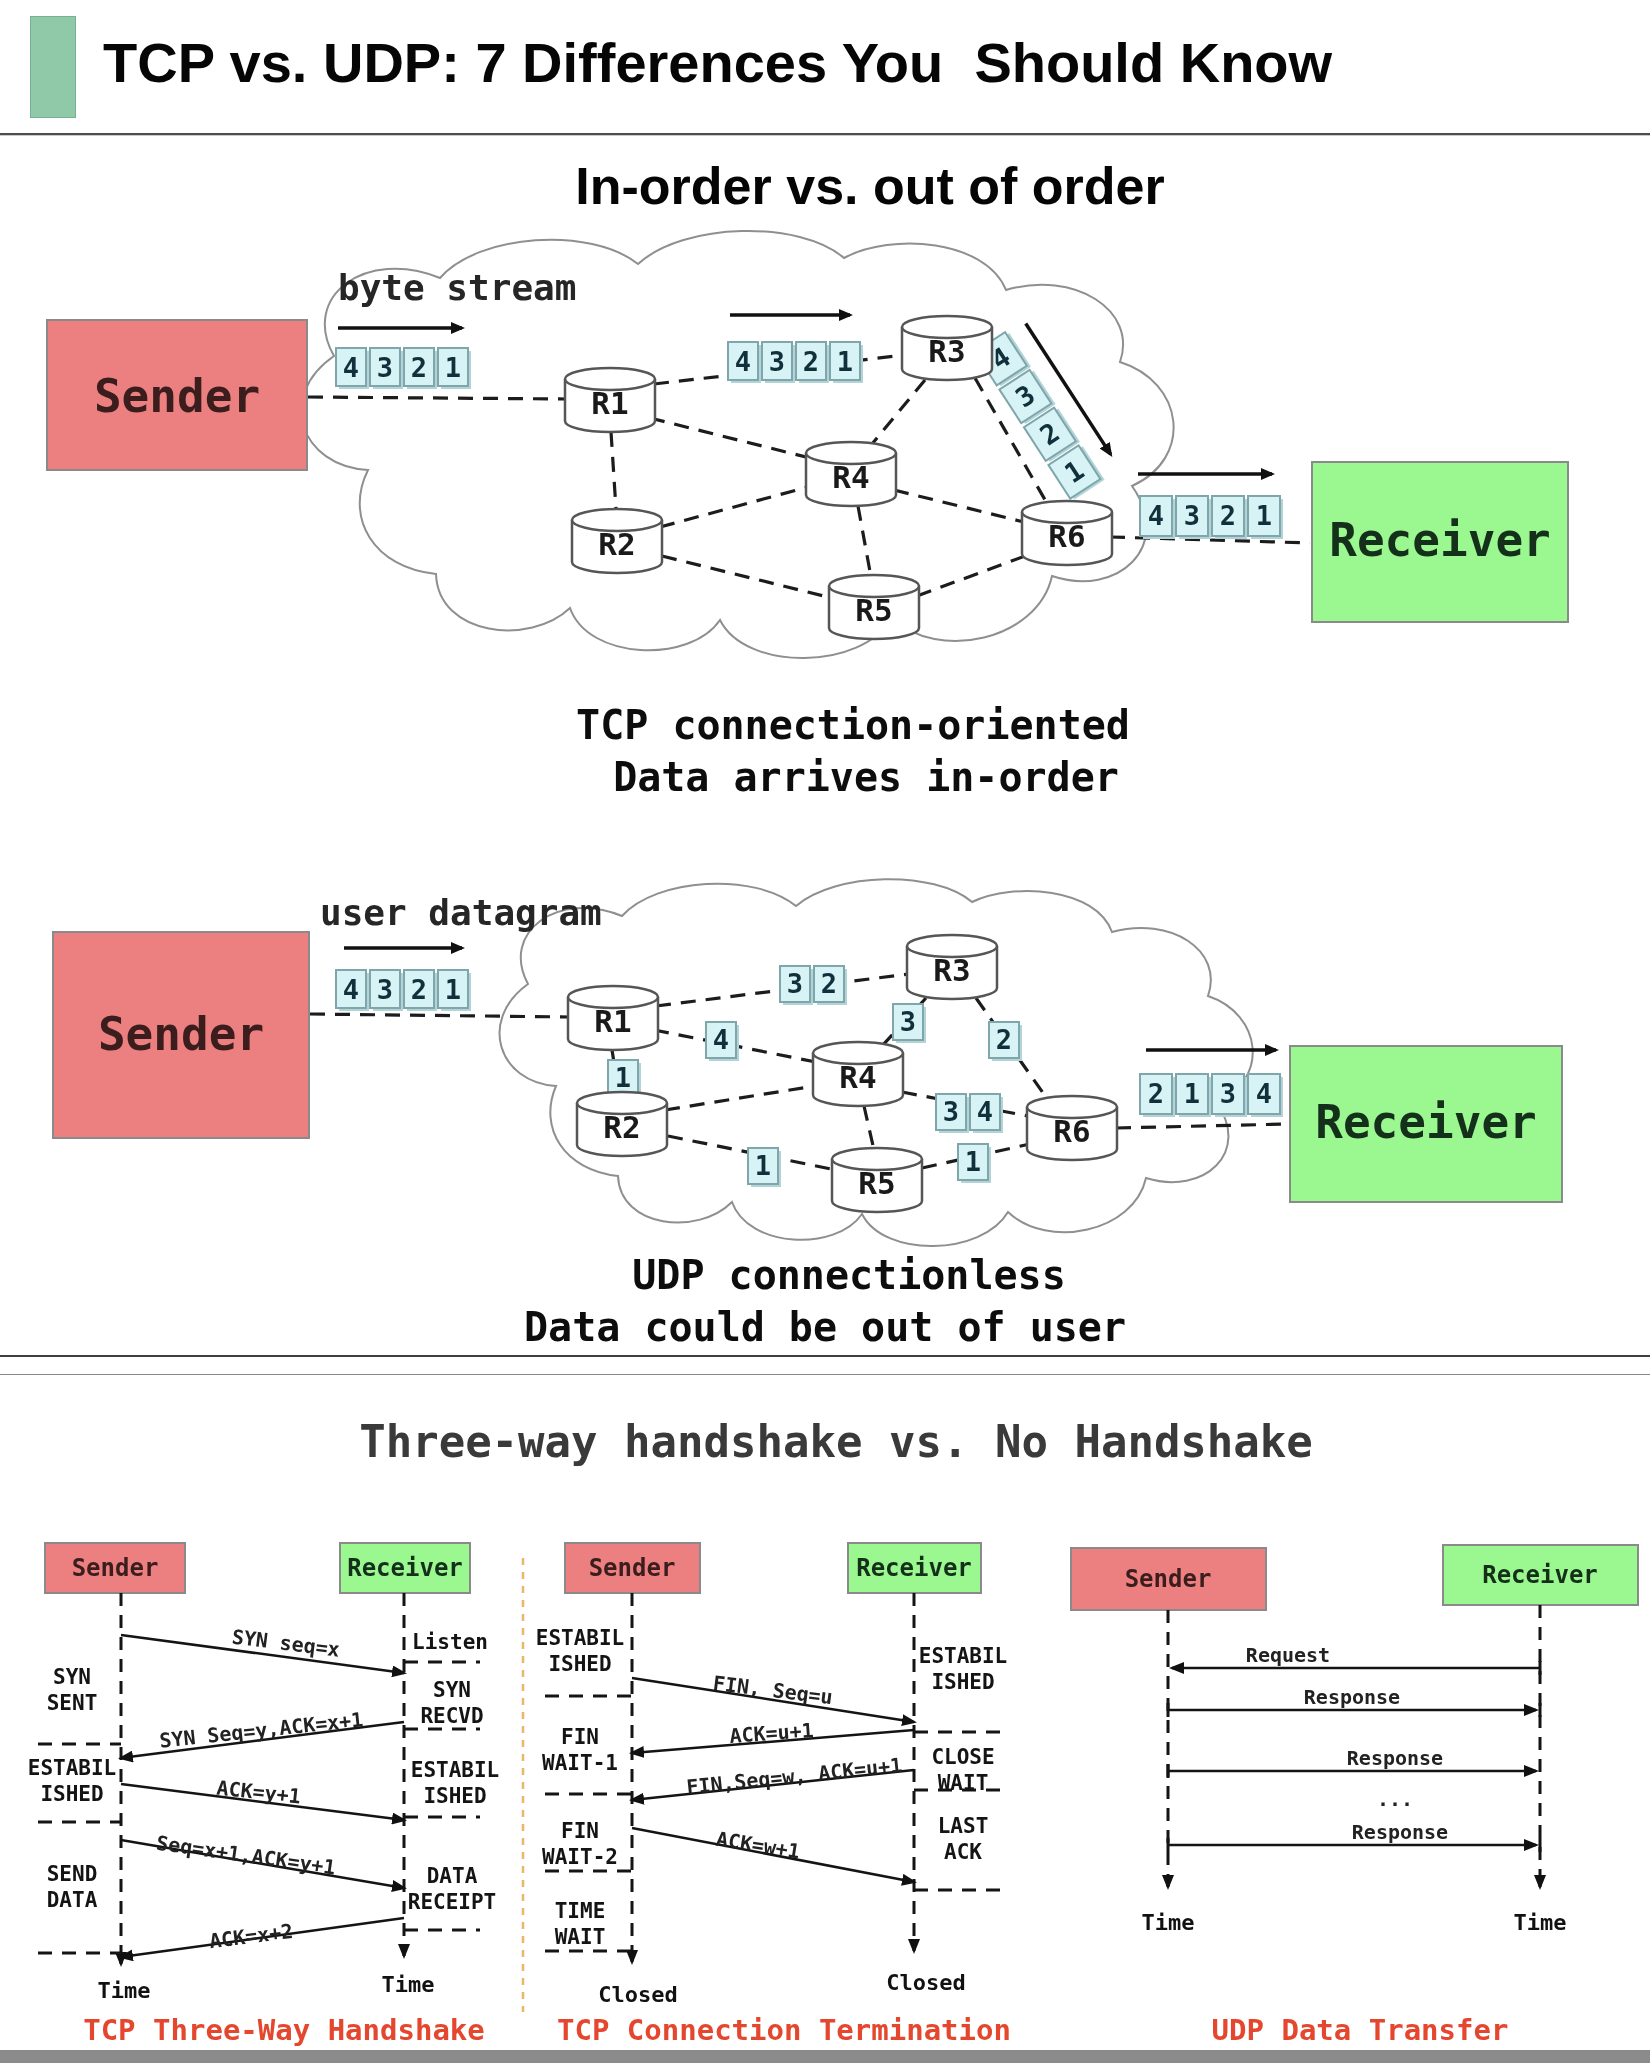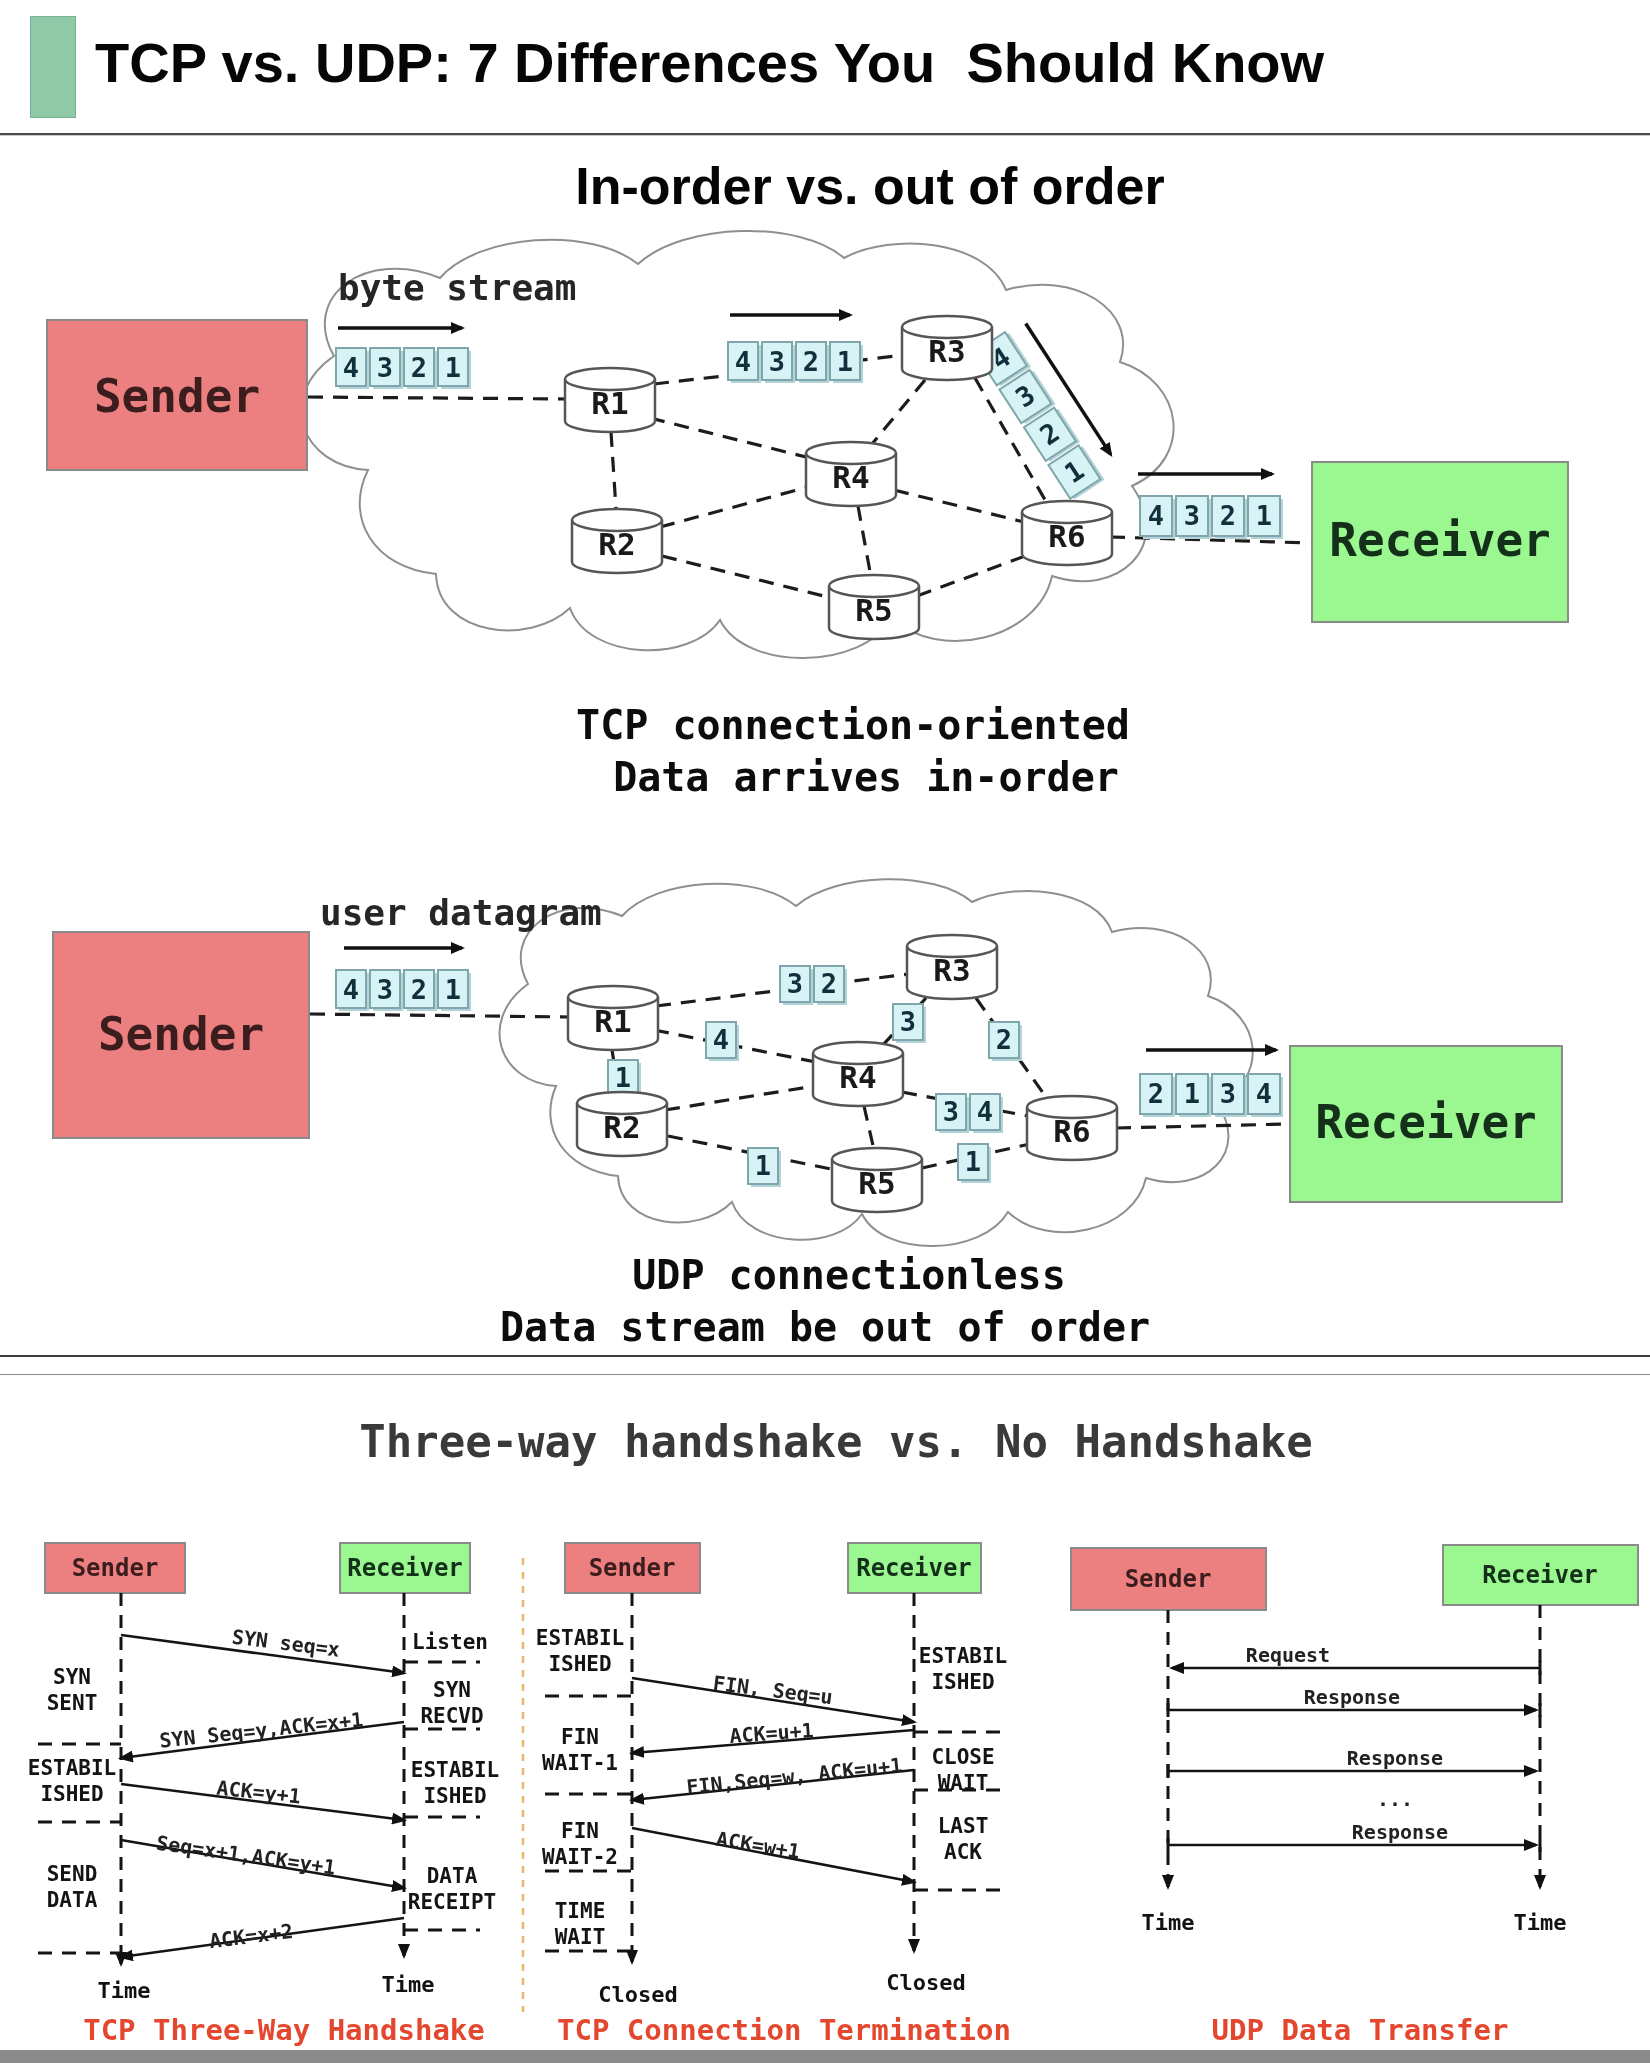--- a/index.html
+++ b/index.html
@@ -1,21 +1,21 @@
 <!DOCTYPE html>
 <html><head>
 <meta charset="utf-8">
 <style>
   html,body{margin:0;padding:0;background:#e8e8e8;}
   #page{position:relative;width:1650px;height:2063px;background:#ffffff;overflow:hidden;
         font-family:"DejaVu Sans Mono",monospace;}
   .abs{position:absolute;}
   
   #accent-bar{left:30px;top:16px;width:44px;height:100px;background:#8FC9A8;border:1px solid #76b292;}
-  #main-title{left:95px;top:30px;font:bold 56px "Liberation Sans",sans-serif;color:#060606;white-space:pre;letter-spacing:0px;}
+  #main-title{left:103px;top:30px;font:bold 56px "Liberation Sans",sans-serif;color:#060606;white-space:pre;letter-spacing:0px;}
   #title-rule{left:0;top:133px;width:1650px;height:2px;background:#4d4d4d;border-bottom:1px solid #c9c9c9;}
   #order-heading{left:0;top:156px;width:1650px;text-align:center;font:bold 52px "Liberation Sans",sans-serif;color:#050505;margin-left:45px;}
   
   .mono-caption{left:0;width:1650px;text-align:center;font:bold 40px "DejaVu Sans Mono",monospace;color:#0d0d0d;}
   #handshake-heading{left:11px;top:1392px;width:1650px;text-align:center;font:bold 44px "DejaVu Sans Mono",monospace;color:#3a3a3a;margin-top:24px;}
   #divider1{left:0;top:1355px;width:1650px;height:2px;background:#3f3f3f;}
   #divider2{left:0;top:1374px;width:1650px;height:1px;background:#8a8a8a;}
   #bottom-bar{left:0;top:2050px;width:1650px;height:13px;background:#8b8b8b;}
   
   text{font-family:"DejaVu Sans Mono",monospace;}
@@ -312,21 +312,21 @@
       <text class="router-label" x="877" y="1194">R5</text>
     </g>
     <g>
       <path class="cyl" d="M1027 1107 L1027 1149 A45 11 0 0 0 1117 1149 L1117 1107"></path>
         <ellipse class="cyl" cx="1072" cy="1107" rx="45" ry="11"></ellipse>
       <text class="router-label" x="1072" y="1142">R6</text>
     </g>
   </svg>
 
   <div class="abs mono-caption" style="top:1252px;margin-left:24px;">UDP connectionless</div>
-  <div class="abs mono-caption" style="top:1304px;">Data stream be out of order</div>
+  <div class="abs mono-caption" style="top:1304px;">Data could be out of user</div>
 
   <div class="abs" id="divider1"></div>
   <div class="abs" id="divider2"></div>
 
   <div class="abs" id="handshake-heading">Three-way handshake vs. No Handshake</div>
 
   <svg class="abs" style="left:0;top:1530px;" width="1650" height="520" viewBox="0 1530 1650 520">
     <defs>
       <marker id="arr3" markerWidth="15" markerHeight="12" refX="12" refY="6" orient="auto" markerUnits="userSpaceOnUse">
         <path d="M0,0 L15,6 L0,12 z" fill="#111"></path>

